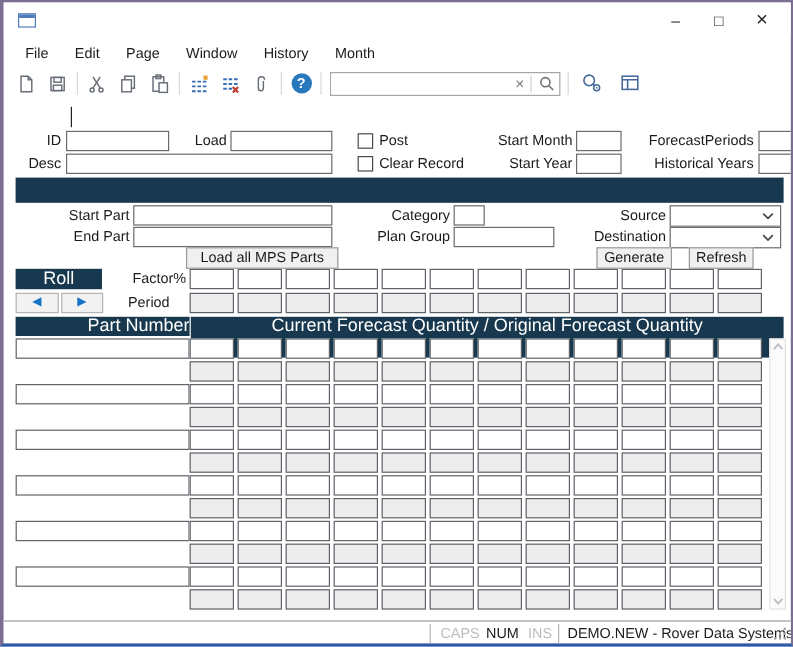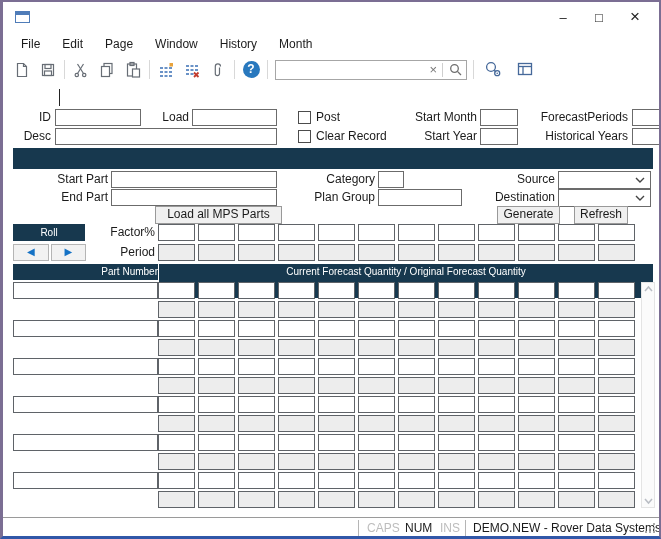--- a/index.html
+++ b/index.html
@@ -38,21 +38,21 @@
   .band{position:absolute;left:0;width:100%;height:18px;}
   .lbl{position:absolute;height:17px;line-height:17px;text-align:right;white-space:nowrap;}
   .inp{position:absolute;height:17px;border:1px solid #6b6b6b;background:#fff;box-sizing:border-box;font:inherit;padding:0 2px;outline:none;}
   .chk{position:absolute;width:13px;height:13px;top:2px;border:1px solid #4c4c4c;background:#fff;box-sizing:border-box;}
   .chk-lbl{position:absolute;height:17px;line-height:17px;white-space:nowrap;text-align:left;}
   .sel{position:absolute;height:18px;border:1px solid #6b6b6b;background:#fff;box-sizing:border-box;}
   .sel svg{position:absolute;right:5px;top:5px;stroke:#444;fill:none;stroke-width:1.4;}
   .btn{position:absolute;height:18px;background:#f0f0f0;border:1px solid #999;box-sizing:border-box;text-align:center;line-height:16px;font:inherit;color:#1b1b1b;}
   .navybar{position:absolute;left:10px;top:146px;width:640px;height:21px;background:var(--navy);}
   
-  .navy-head{position:absolute;background:var(--navy);color:#fff;font-size:10px;text-align:center;}
+  .navy-head{position:absolute;background:var(--navy);color:#fff;font-size:15px;text-align:center;}
   .roll-head{left:10px;top:222px;width:72px;height:17px;line-height:17px;}
   .roll-arrows{position:absolute;left:10px;top:242px;width:73px;height:17px;display:flex;gap:2px;}
   .arrow-btn{flex:1;background:#f2f2f2;border:1px solid #b5b5b5;box-sizing:border-box;text-align:center;line-height:14px;font-size:10px;color:#1572c5;}
   .cells{display:flex;gap:3px;}
   .cells-abs{position:absolute;left:155px;}
   .cell{width:37px;height:17px;border:1px solid #5f6368;box-sizing:border-box;background:#fff;}
   .cell-gray{background:var(--graycell);}
   .tbl-head-part{left:10px;top:262px;width:145px;height:16px;line-height:16px;text-align:right;}
   .tbl-head-qty{left:156px;top:262px;width:494px;height:34px;line-height:16px;}
   .grid-body{position:absolute;left:10px;top:280px;}
@@ -256,21 +256,21 @@
       <div class="cell"></div>
       <div class="cell"></div>
       <div class="cell"></div>
       <div class="cell"></div>
       <div class="cell"></div>
       <div class="cell"></div>
       <div class="cell"></div>
       <div class="cell"></div>
       <div class="cell"></div>
     </div>
-  <span class="lbl" style="left:90px;top:242px;width:62px;">Period</span>
+  <span class="lbl" style="left:90px;top:242px;width:62px;text-align:center;">Period</span>
   <div class="cells cells-abs" style="top:242px;">
       <div class="cell cell-gray"></div>
       <div class="cell cell-gray"></div>
       <div class="cell cell-gray"></div>
       <div class="cell cell-gray"></div>
       <div class="cell cell-gray"></div>
       <div class="cell cell-gray"></div>
       <div class="cell cell-gray"></div>
       <div class="cell cell-gray"></div>
       <div class="cell cell-gray"></div>

